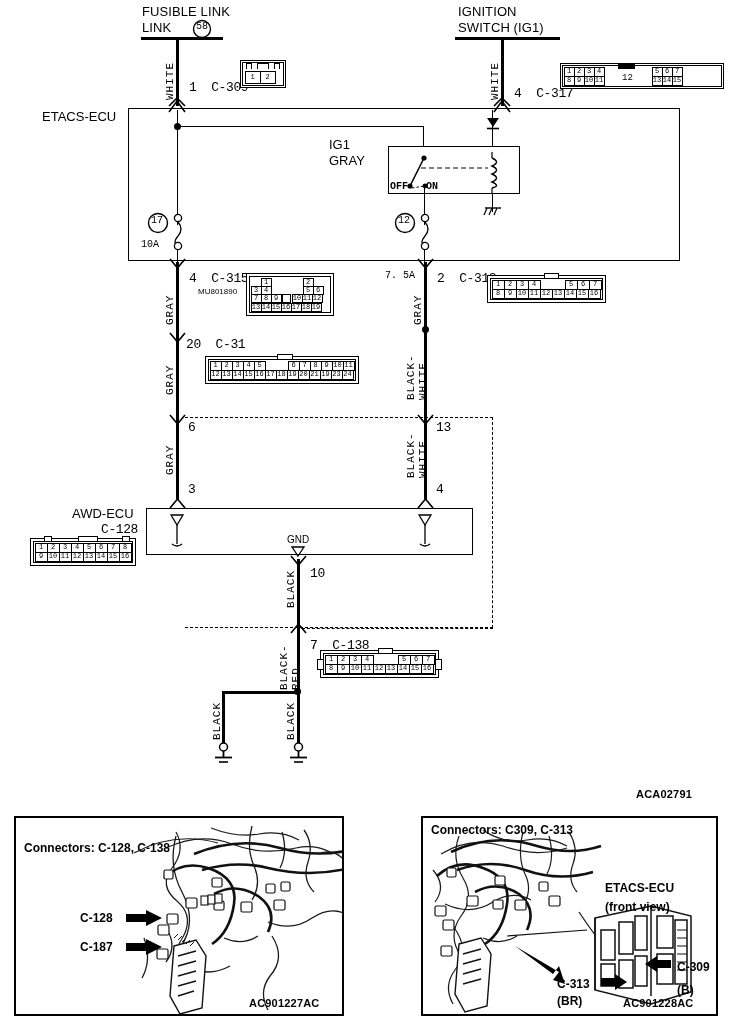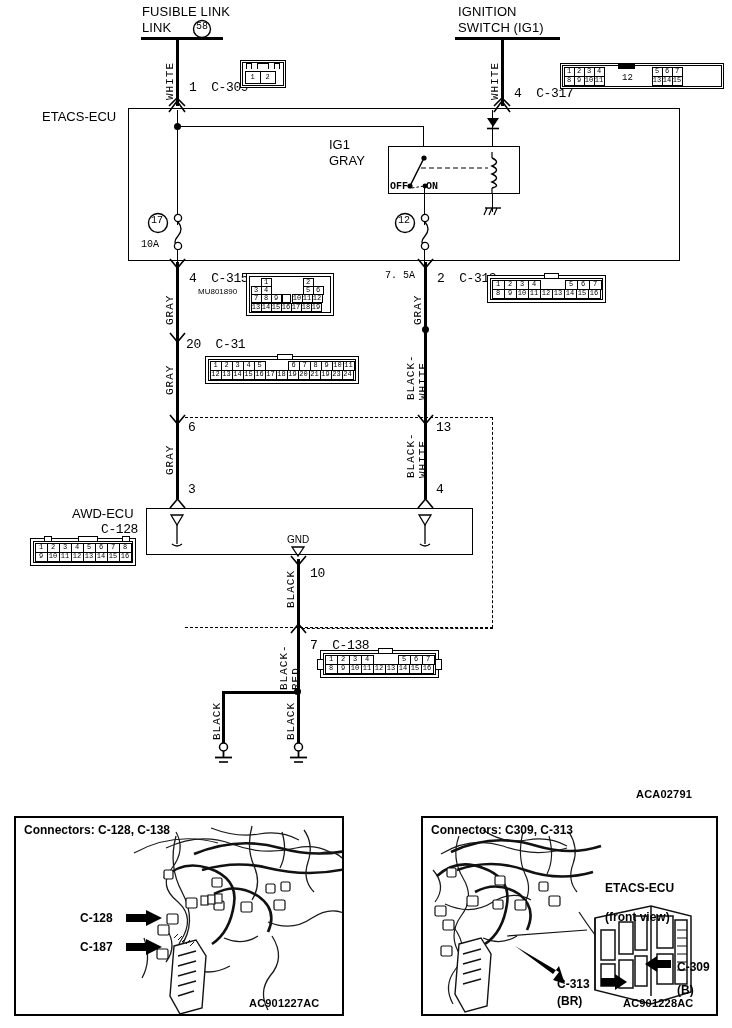--- a/index.html
+++ b/index.html
@@ -576,21 +576,21 @@
         <rect x="185" y="78" width="7" height="9"></rect>
         <rect x="192" y="77" width="7" height="9"></rect>
         <rect x="199" y="76" width="7" height="9"></rect>
       </g>
 
       <g stroke="#111" stroke-width="1">
         <path d="M158 120 l4 -4 M162 122 l4 -4 M166 124 l4 -4 M170 126 l4 -4 M174 128 l4 -4"></path>
       </g>
     </svg>
 
-    <div class="t t-photo-title" style="left:8px; top:6px;text-align:center;">Connectors: C-128, C-138</div>
+    <div class="t t-photo-title" style="left:8px; top:24px;text-align:center;">Connectors: C-128, C-138</div>
 
     <div class="t t-photo-lbl" style="left:64px; top:94px;">C-128</div>
     <svg class="arrow-blk" style="left:110px; top:92px;" width="38" height="18">
       <polygon points="0,4 20,4 20,0 36,8 20,16 20,12 0,12" fill="#000"></polygon>
     </svg>
 
     <div class="t t-photo-lbl" style="left:64px; top:123px;">C-187</div>
     <svg class="arrow-blk" style="left:110px; top:121px;" width="38" height="18">
       <polygon points="0,4 20,4 20,0 36,8 20,16 20,12 0,12" fill="#000"></polygon>
     </svg>
@@ -659,21 +659,21 @@
         <rect x="252" y="102" width="12" height="64"></rect>
       </g>
       <g stroke="#111" fill="none" stroke-width="1">
         <path d="M254 112 l10 0 M254 120 l10 0 M254 128 l10 0 M254 136 l10 0 M254 144 l10 0 M254 152 l10 0"></path>
       </g>
     </svg>
 
     <div class="t t-photo-title" style="left:8px; top:6px;">Connectors: C309, C-313</div>
 
     <div class="t t-photo-title" style="left:182px; top:64px;">ETACS-ECU</div>
-    <div class="t t-photo-title" style="left:182px; top:93px;">(front view)</div>
+    <div class="t t-photo-title" style="left:182px; top:83px;">(front view)</div>
 
     <div class="t t-photo-lbl" style="left:134px; top:160px;">C-313</div>
     <div class="t t-photo-lbl" style="left:134px; top:177px;">(BR)</div>
     <svg class="arrow-blk" style="left:178px; top:156px;" width="28" height="18">
       <polygon points="0,4 14,4 14,0 26,8 14,16 14,12 0,12" fill="#000"></polygon>
     </svg>
 
     <div class="t t-photo-lbl" style="left:254px; top:143px;">C-309</div>
     <div class="t t-photo-lbl" style="left:254px; top:166px;">(B)</div>
     <svg class="arrow-blk" style="left:222px; top:138px;" width="28" height="18">

